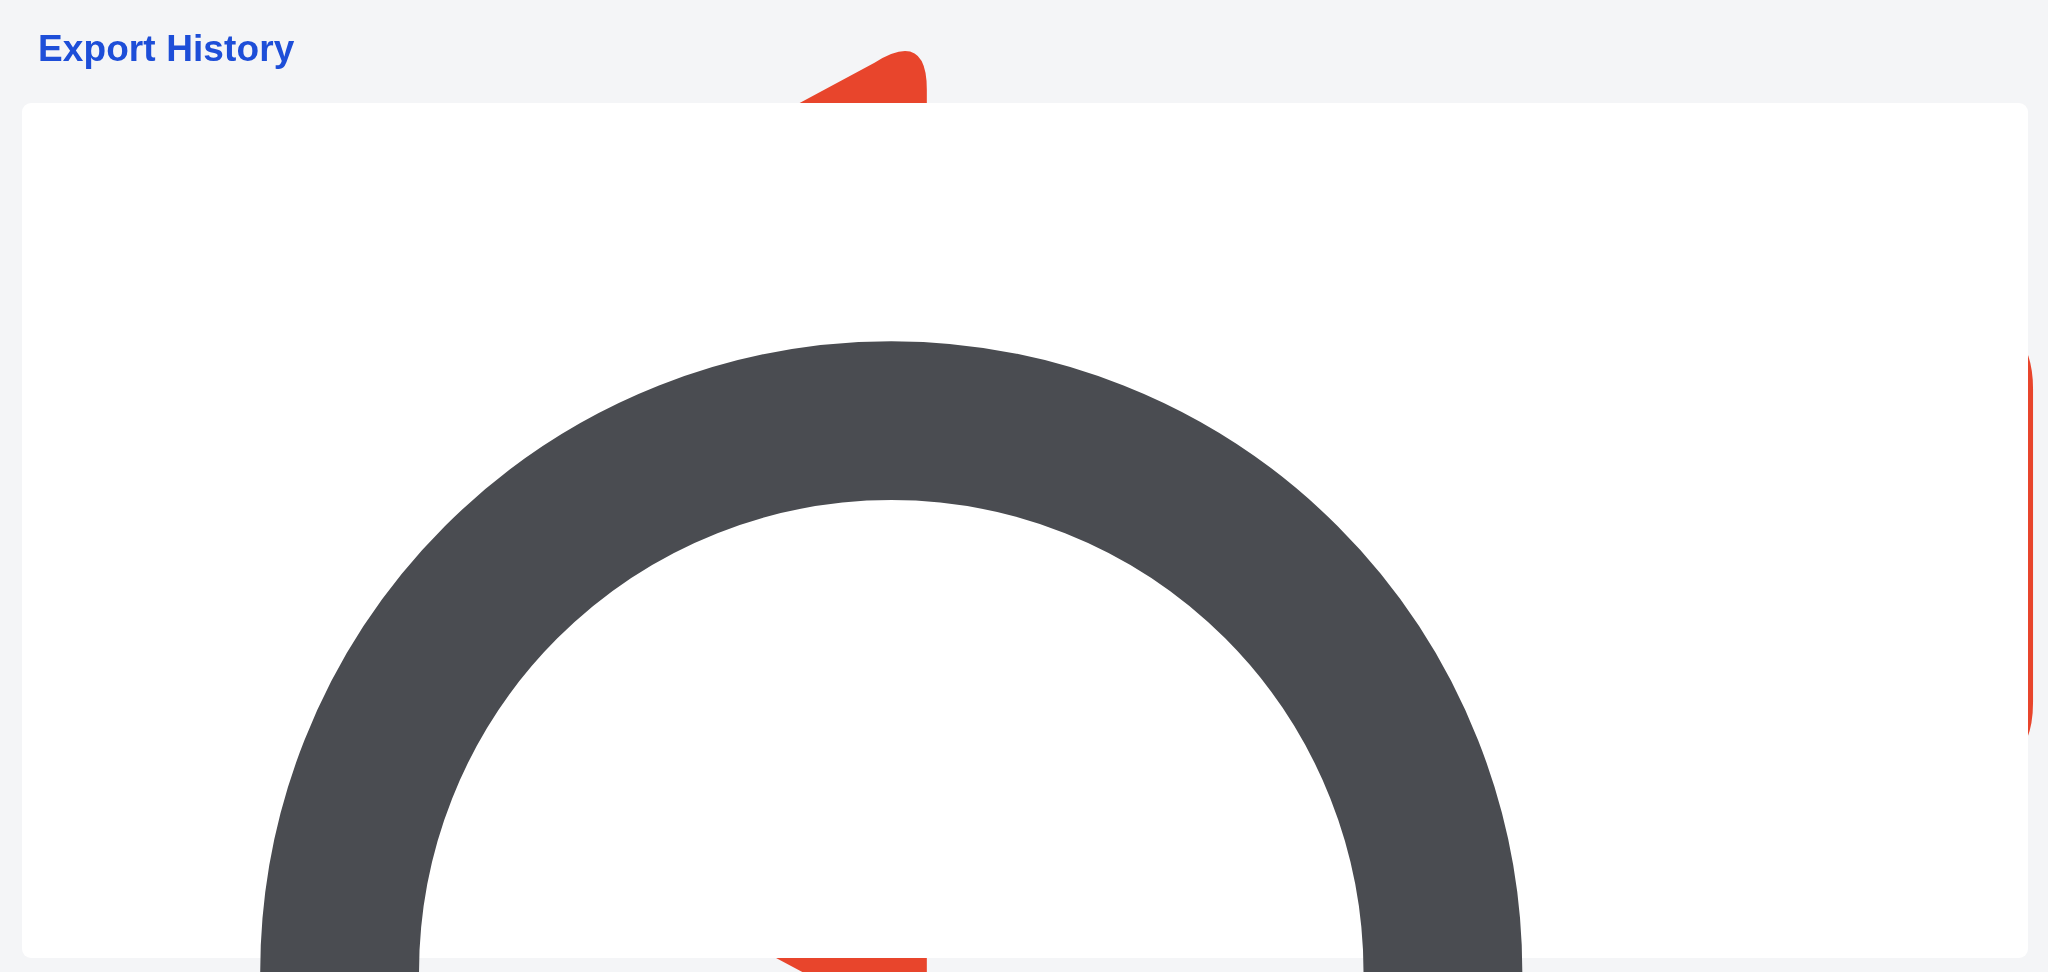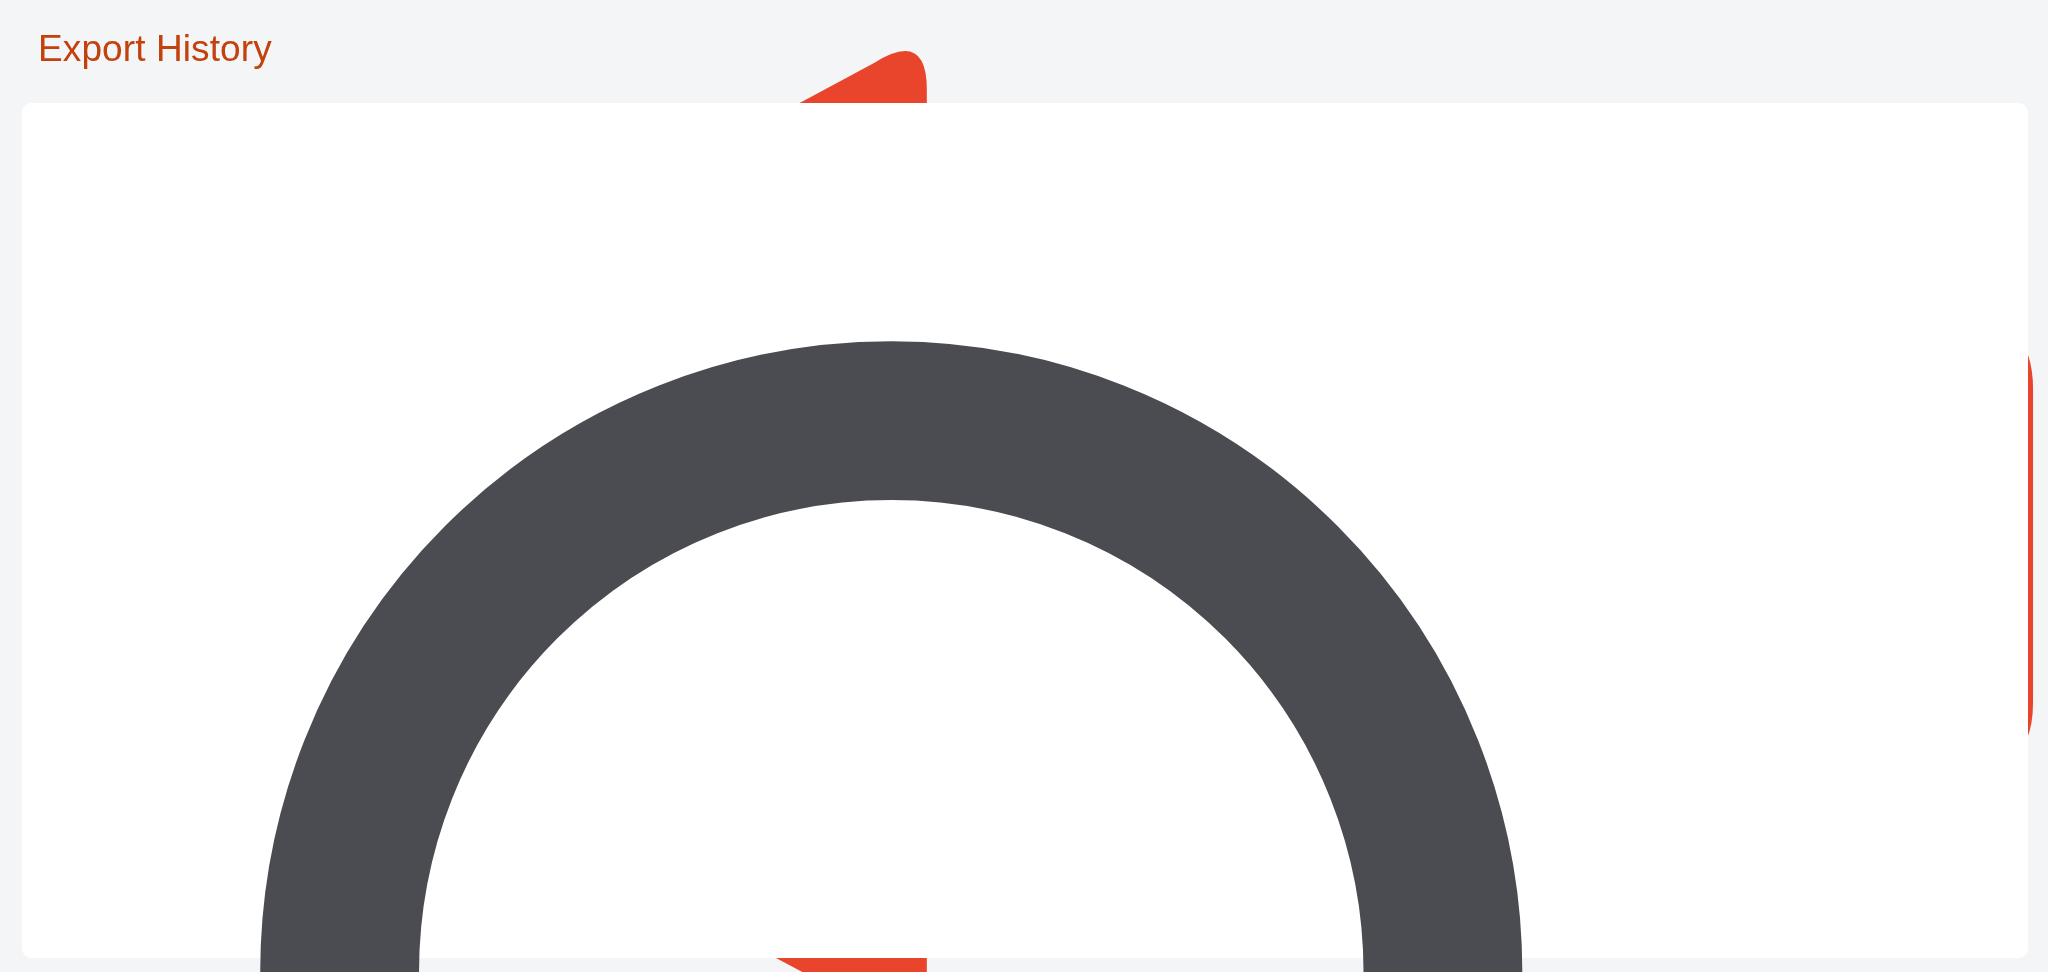--- a/index.html
+++ b/index.html
@@ -18,22 +18,22 @@
     height: 972px;
     background: #f4f5f7;
   }
 
   
   .page-title {
     position: absolute;
     left: 38px;
     top: 27px;
     font-size: 37px;
-    font-weight: 400;
-    color: #c2410c;
+    font-weight: 700;
+    color: #1d4ed8;
     letter-spacing: 0.1px;
     line-height: 1.2;
   }
 
   
   .card {
     position: absolute;
     left: 22px;
     top: 103px;
     width: 2006px;

